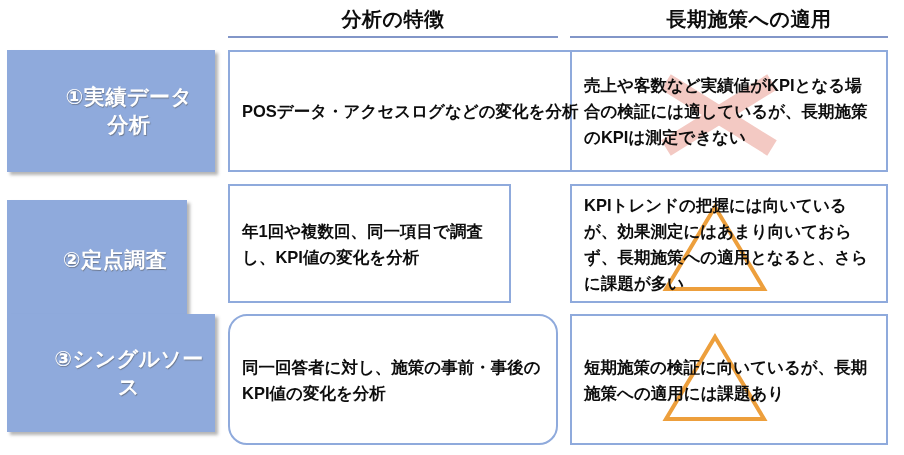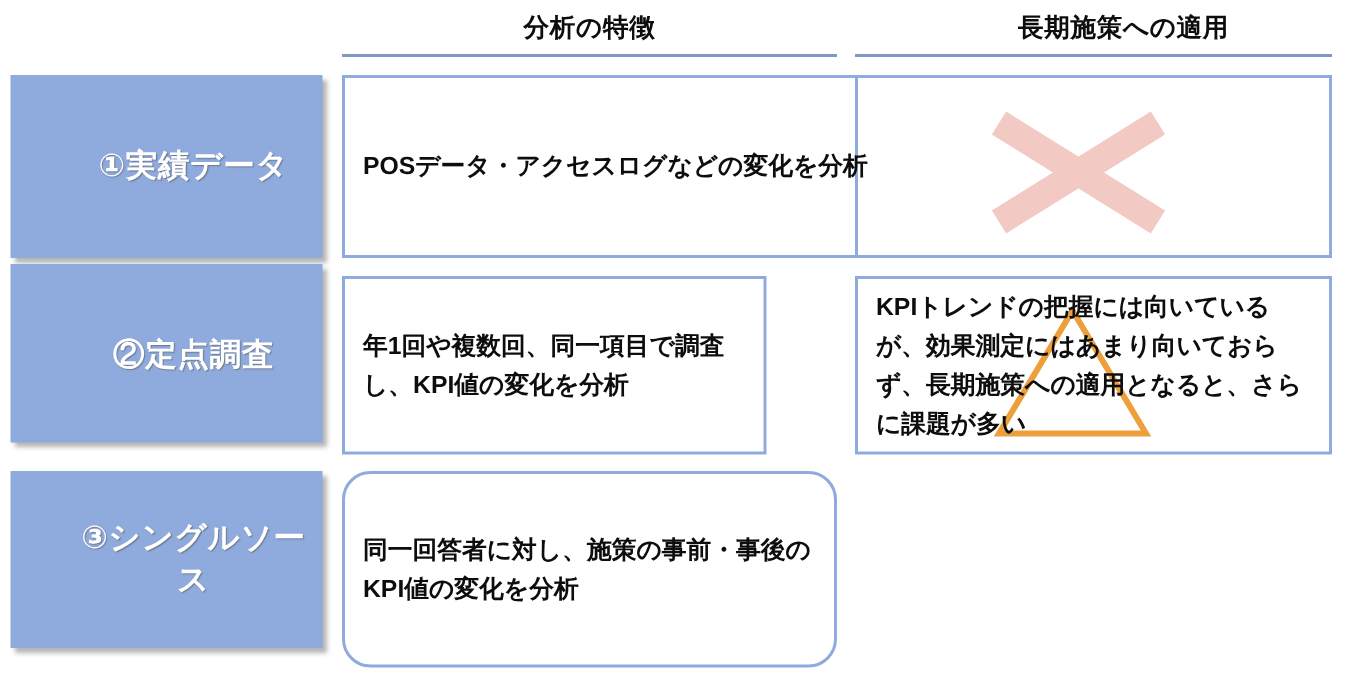--- a/index.html
+++ b/index.html
@@ -19,21 +19,21 @@
     position: absolute;
     left: 0; top: 0;
     width: 904px;
     height: 455px;
   }
 
   
   .col-header {
     position: absolute;
     text-align: center;
-    font-size: 17px;
+    font-size: 20px;
     font-weight: bold;
     color: #0d0d0d;
     letter-spacing: 0.5px;
     line-height: 22px;
     white-space: nowrap;
   }
   .header-rule {
     position: absolute;
     height: 2px;
     background: #8296c8;
@@ -105,39 +105,41 @@
   <div class="header-rule" style="left:228px; top:36px; width:330px;"></div>
 
   <div class="col-header" style="left:590px; top:8px; width:318px;">
     <span>長期施策への適用</span>
   </div>
   <div class="header-rule" style="left:570px; top:36px; width:318px;"></div>
 
   <div class="label-cell" style="left:7px; top:50px; width:208px; height:122px;">
     <div class="label-text">
       <div>①実績データ</div>
+      <div>分析</div>
     </div>
   </div>
 
   <div class="text-cell" style="left:228px; top:50px; width:378px; height:122px;">
     <div class="cell-body">POSデータ・アクセスログなどの変化を分析</div>
   </div>
 
   <div class="text-cell" style="left:570px; top:50px; width:318px; height:122px;">
     <div class="mark-layer">
       <svg class="mark-svg" style="left:82px; top:20px;" width="130" height="86" viewBox="0 0 130 86" aria-hidden="true">
         <g stroke="#f3c9c3" stroke-width="18" stroke-linecap="butt">
           <line x1="12" y1="10" x2="118" y2="76"></line>
           <line x1="118" y1="10" x2="12" y2="76"></line>
         </g>
       </svg>
     </div>
+    <div class="cell-body">売上や客数など実績値がKPIとなる場合の検証には適しているが、長期施策のKPIは測定できない</div>
   </div>
 
-  <div class="label-cell" style="left:7px; top:176px; width:208px; height:119px;font-family:Liberation Serif, serif;">
+  <div class="label-cell" style="left:7px; top:200px; width:180px; height:119px;">
     <div class="label-text">
       <div>②定点調査</div>
     </div>
   </div>
 
   <div class="text-cell" style="left:228px; top:184px; width:283px; height:119px;">
     <div class="cell-body">年1回や複数回、同一項目で調査し、KPI値の変化を分析</div>
   </div>
 
   <div class="text-cell" style="left:570px; top:184px; width:318px; height:119px;">
@@ -152,14 +154,22 @@
   <div class="label-cell" style="left:7px; top:314px; width:208px; height:118px;">
     <div class="label-text">
       <div>③シングルソース</div>
     </div>
   </div>
 
   <div class="text-cell" style="left:228px; top:314px; width:330px; height:131px;border-radius:19px;">
     <div class="cell-body">同一回答者に対し、施策の事前・事後のKPI値の変化を分析</div>
   </div>
 
+  <div class="text-cell" style="left:570px; top:314px; width:318px; height:131px;">
+    <div class="mark-layer">
+      <svg class="mark-svg" style="left:88px; top:15px;" width="110" height="95" viewBox="0 0 110 95" aria-hidden="true">
+        <polygon points="55,6 104,88 6,88" fill="none" stroke="#ed9f3c" stroke-width="4"></polygon>
+      </svg>
+    </div>
+    <div class="cell-body">短期施策の検証に向いているが、長期施策への適用には課題あり</div>
+  </div>
 
 </div>
 
 </body></html>

